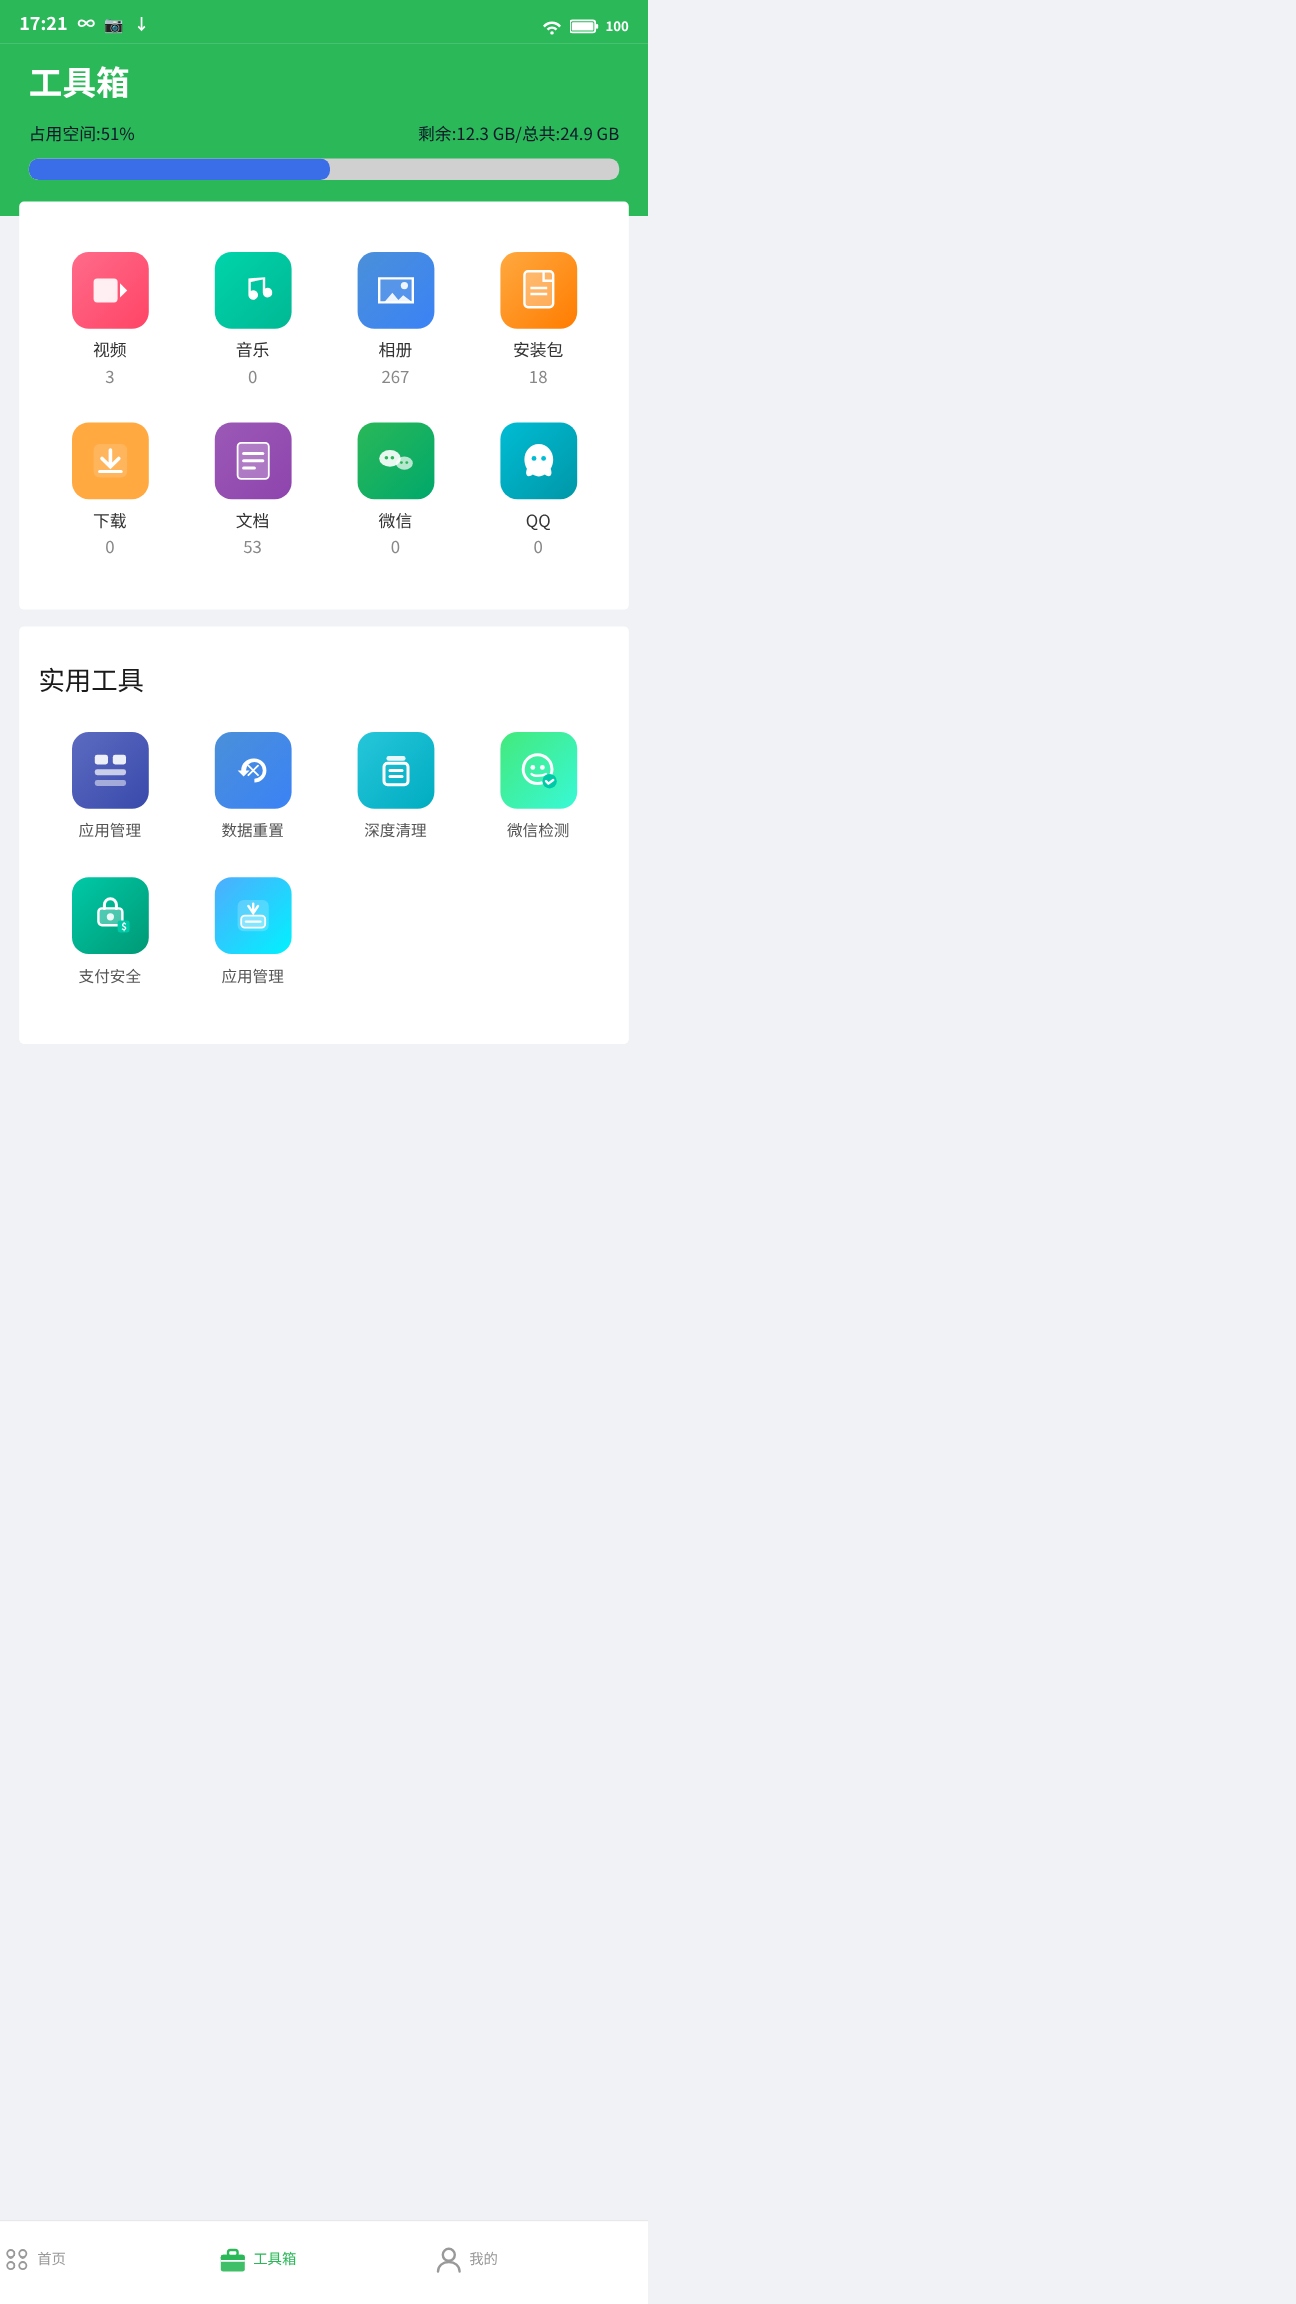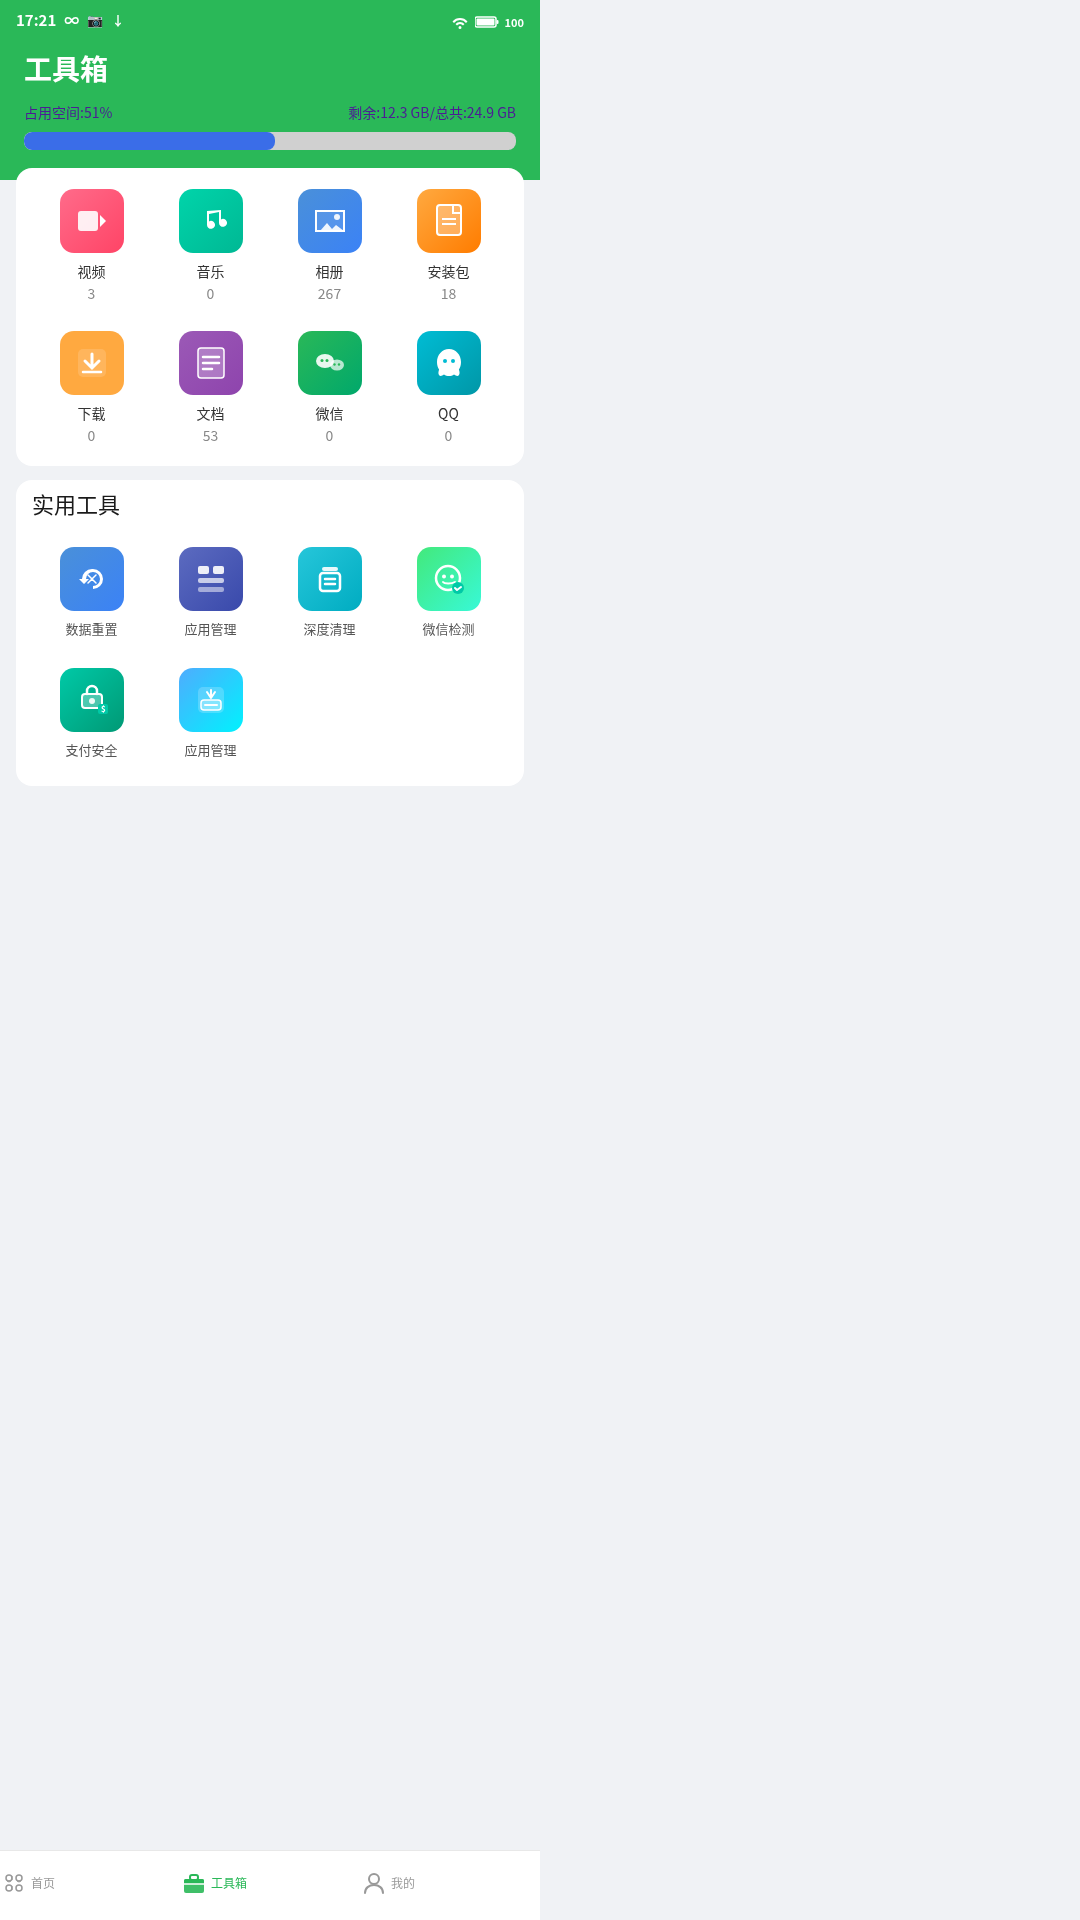--- a/index.html
+++ b/index.html
@@ -47,21 +47,21 @@
     }
     .header-title {
       color: white;
       font-size: 28px;
       font-weight: 700;
       margin-bottom: 14px;
     }
     .storage-row {
       display: flex;
       justify-content: space-between;
-      color: #4c1d95;
+      color: #0f172a;
       font-size: 14px;
       margin-bottom: 10px;
     }
     .progress-bar-bg {
       background: #d0d0d0;
       border-radius: 8px;
       height: 18px;
       overflow: hidden;
     }
     .progress-bar-fill {
@@ -72,22 +72,22 @@
 
     
     .content {
       padding: 0 16px;
       margin-top: -12px;
     }
 
     
     .card {
       background: white;
-      border-radius: 16px;
-      padding: 7px 16px;
+      border-radius: 4px;
+      padding: 28px 16px;
       margin-bottom: 14px;
     }
 
     
     .file-grid {
       display: grid;
       grid-template-columns: repeat(4, 1fr);
       gap: 0;
     }
     .file-item {
@@ -353,39 +353,39 @@
 
     </div>
   </div>
 
   <div class="card">
     <div class="section-title">实用工具</div>
 
     <div class="tool-grid">
 
       <div class="tool-item">
-        <div class="tool-icon bg-blue">
-          <svg width="36" height="36" viewBox="0 0 36 36" fill="white">
-            <path d="M18 8A10 10 0 0 0 8 18h-3l5 5 5-5h-3a7 7 0 1 1 7 7v3a10 10 0 0 0 0-20z" fill="white"></path>
-            <path d="M14 14l4 4-4 4M22 14l-4 4 4 4" stroke="white" stroke-width="1.5" fill="none" stroke-linecap="round"></path>
-          </svg>
-        </div>
-        <span class="tool-name">数据重置</span>
-      </div>
-
-      <div class="tool-item">
         <div class="tool-icon bg-indigo">
           <svg width="36" height="36" viewBox="0 0 36 36" fill="white">
             <rect x="5" y="5" width="11" height="8" rx="2" fill="white" opacity="0.9"></rect>
             <rect x="20" y="5" width="11" height="8" rx="2" fill="white" opacity="0.9"></rect>
             <rect x="5" y="17" width="26" height="5" rx="2" fill="white" opacity="0.7"></rect>
             <rect x="5" y="26" width="26" height="5" rx="2" fill="white" opacity="0.5"></rect>
           </svg>
         </div>
         <span class="tool-name">应用管理</span>
+      </div>
+
+      <div class="tool-item">
+        <div class="tool-icon bg-blue">
+          <svg width="36" height="36" viewBox="0 0 36 36" fill="white">
+            <path d="M18 8A10 10 0 0 0 8 18h-3l5 5 5-5h-3a7 7 0 1 1 7 7v3a10 10 0 0 0 0-20z" fill="white"></path>
+            <path d="M14 14l4 4-4 4M22 14l-4 4 4 4" stroke="white" stroke-width="1.5" fill="none" stroke-linecap="round"></path>
+          </svg>
+        </div>
+        <span class="tool-name">数据重置</span>
       </div>
 
       <div class="tool-item">
         <div class="tool-icon bg-cyan">
           <svg width="36" height="36" viewBox="0 0 36 36" fill="white">
             <rect x="10" y="6" width="16" height="4" rx="2" fill="white" opacity="0.9"></rect>
             <rect x="8" y="12" width="20" height="18" rx="3" fill="none" stroke="white" stroke-width="2.5"></rect>
             <line x1="13" y1="18" x2="23" y2="18" stroke="white" stroke-width="2.5" stroke-linecap="round"></line>
             <line x1="13" y1="23" x2="23" y2="23" stroke="white" stroke-width="2.5" stroke-linecap="round"></line>
           </svg>

